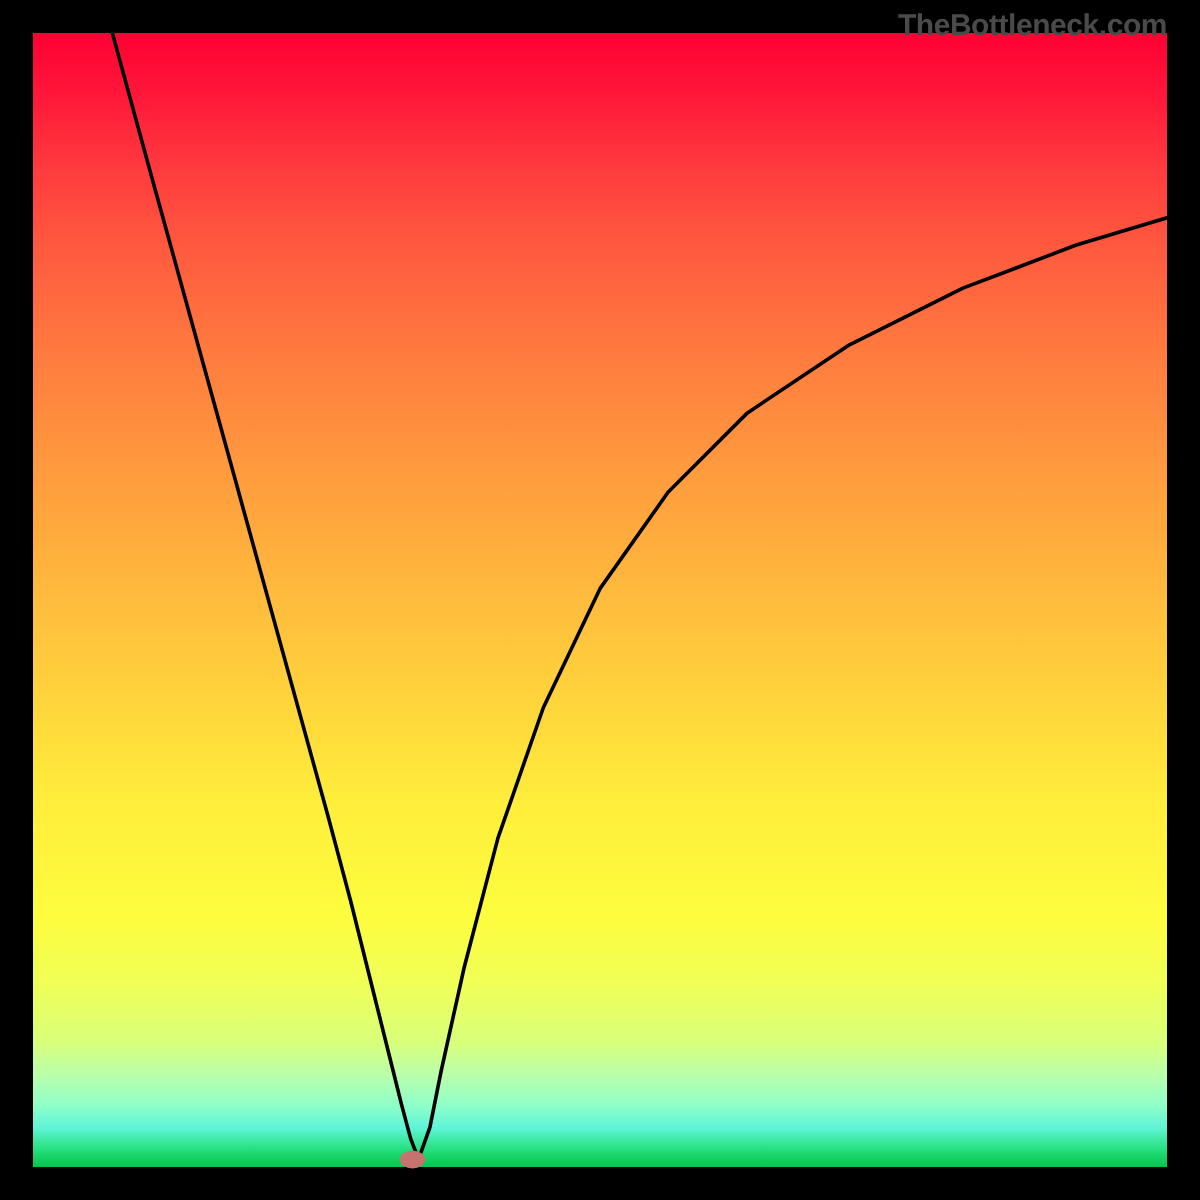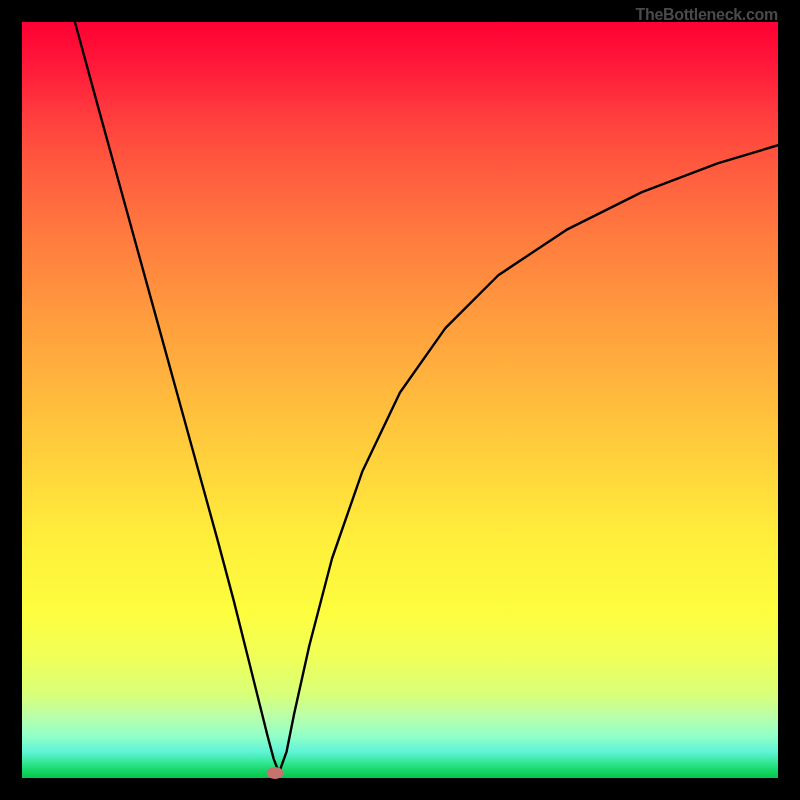--- a/index.html
+++ b/index.html
@@ -9,21 +9,21 @@
     background: #000;
     font-family: Arial, Helvetica, sans-serif;
     position: relative;
     overflow: hidden;
   }
   .watermark {
     position: absolute;
     top: 6px;
     right: 22px;
     color: #4a4a4a;
-    font-size: 16px;
+    font-size: 20px;
     font-weight: 600;
     letter-spacing: -0.3px;
     z-index: 10;
   }
   .frame {
     position: absolute;
     left: 22px;
     top: 22px;
     width: 756px;
     height: 756px;

